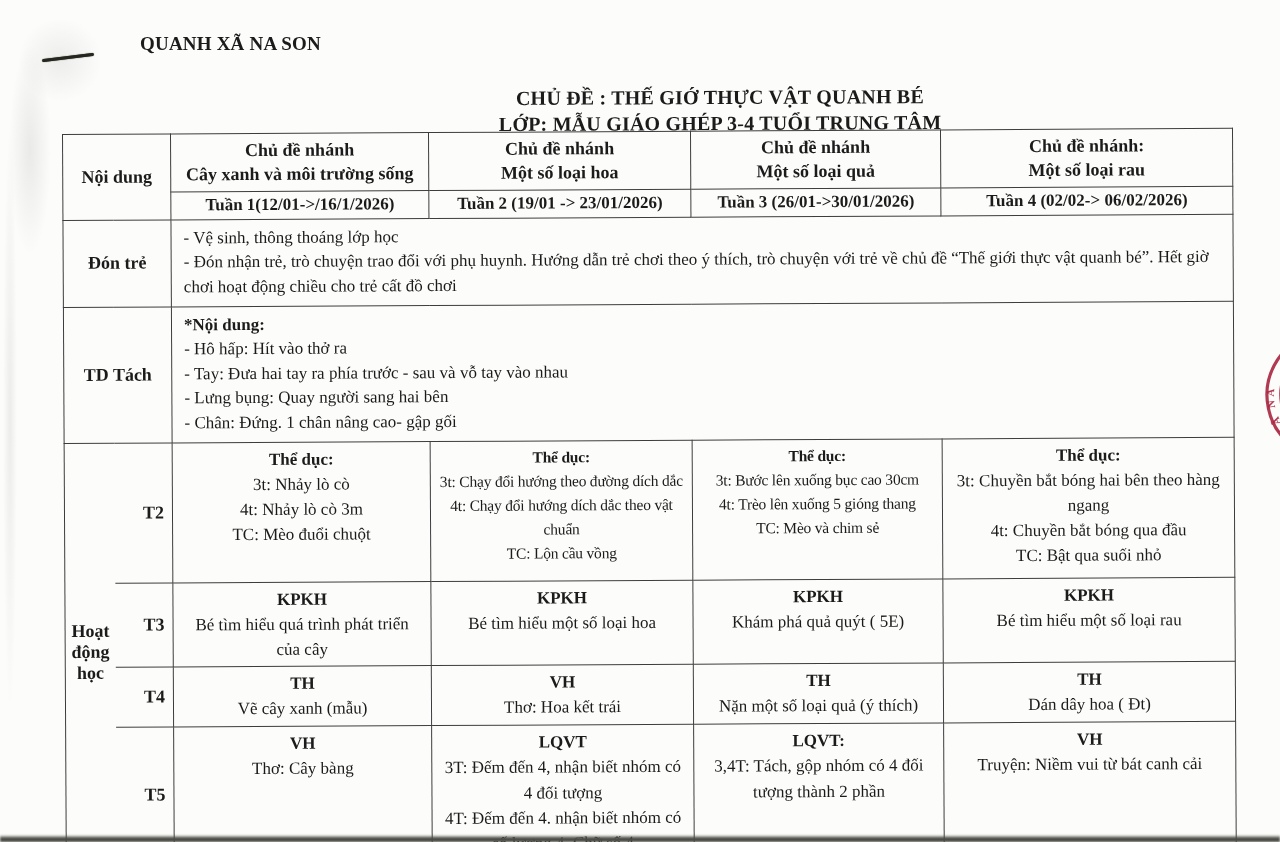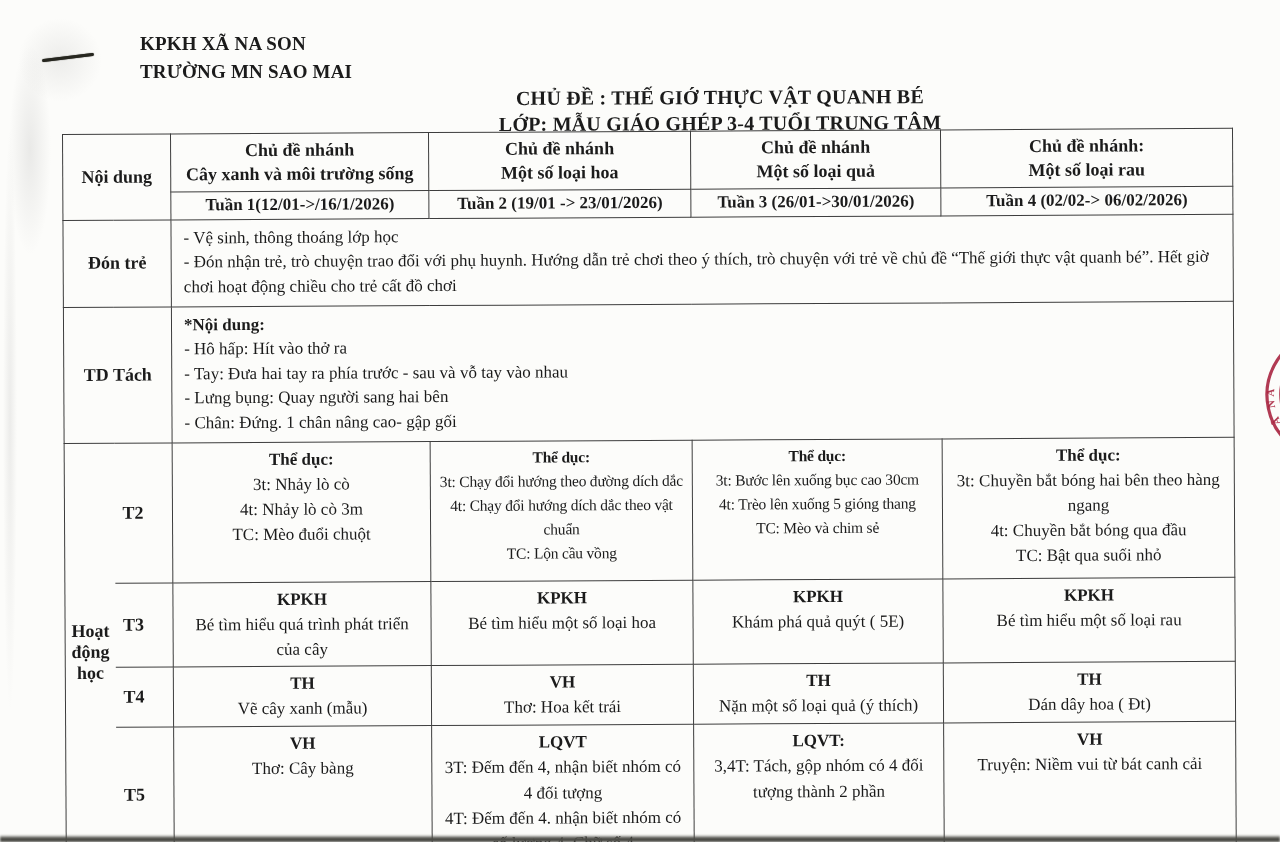--- a/index.html
+++ b/index.html
@@ -35,38 +35,37 @@
   th{font-weight:bold;}
   .colhead{font-size:18px;text-align:center;line-height:1.35;padding:4px 4px;}
   .weekcell{font-size:17px;text-align:center;padding:2px 2px;white-space:nowrap;overflow:hidden;}
   .rowlabel{text-align:center;font-size:18px;}
   .bigcell{text-align:left;padding:6px 12px;line-height:1.45;vertical-align:top;}
   .bigcell .chead{font-weight:bold;text-align:left;}
   .cell{text-align:center;vertical-align:top;padding:4px 8px;line-height:1.48;}
   .cell .chead{font-weight:bold;}
   .cond{font-size:15.5px;letter-spacing:-0.2px;line-height:1.55;}
   .hdh{border-right:0;text-align:center;font-size:18px;padding:2px 2px;}
-  .day{border-left:0;text-align:left;font-size:18px;vertical-align:middle;}
+  .day{border-left:0;text-align:right;font-size:18px;vertical-align:middle;}
   .line{min-height:1em;}
   .scan-band{
     position:absolute;left:0;bottom:0;width:1280px;height:7px;
     background:linear-gradient(to top,#4a4a45 55%,rgba(74,74,69,0) 100%);
     filter:blur(1px);
   }
   .stamp{position:absolute;left:1233px;top:312px;width:47px;height:150px;overflow:visible;pointer-events:none;}
   .stamp svg{overflow:visible;}
 </style>
 </head>
 <body>
 
 <div class="pen-stroke"></div>
 
 <div class="org">
-  <div>KPKH XÃ NA SON</div>
-  <div>TRƯỜNG MN SAO MAI</div>
+  <div>QUANH XÃ NA SON</div>
 </div>
 
 <div class="titles">
   <div>CHỦ ĐỀ : THẾ GIỚ THỰC VẬT QUANH BÉ</div>
   <div>LỚP: MẪU GIÁO GHÉP 3-4 TUỔI TRUNG TÂM</div>
 </div>
 
 <div class="sheet">
 <table>
   <colgroup>

